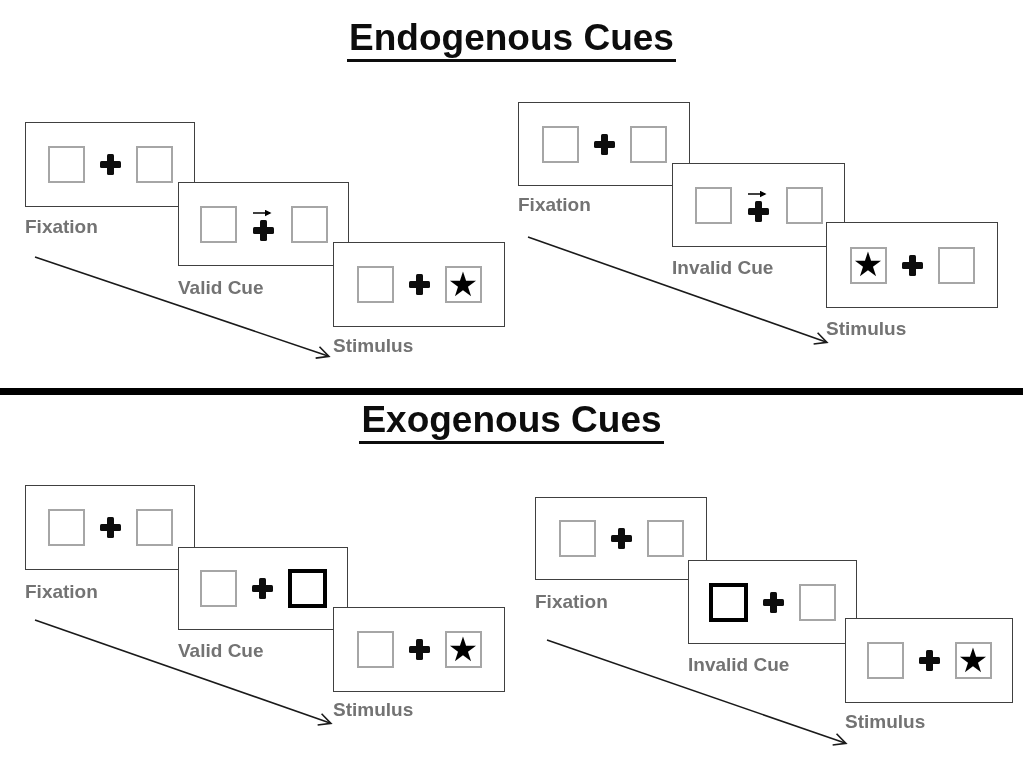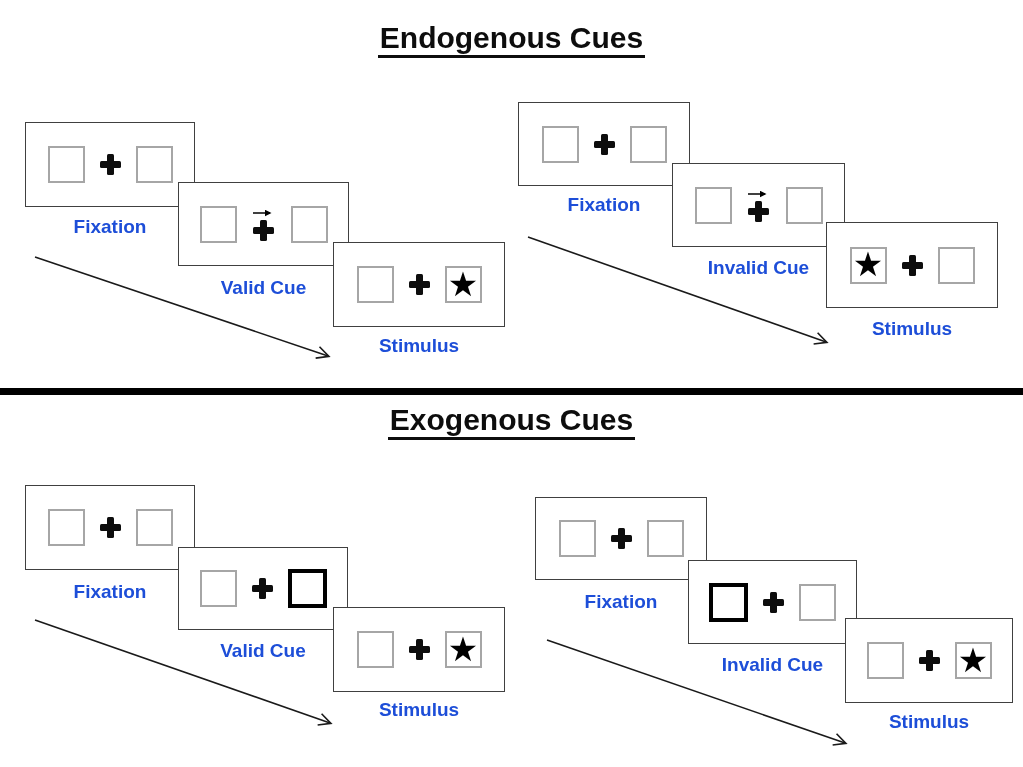--- a/index.html
+++ b/index.html
@@ -1,38 +1,38 @@
 <!DOCTYPE html>
 <html><head>
 <meta charset="utf-8">
 <style>
   html,body{margin:0;padding:0;background:#fff;}
   .page{position:relative;width:1023px;height:767px;background:#ffffff;overflow:hidden;
         font-family:"Liberation Sans",sans-serif;}
   .panel{position:absolute;inset:0;}
-  .title{position:absolute;left:0;width:100%;text-align:center;font-size:30px;line-height:32px;
+  .title{position:absolute;left:0;width:100%;text-align:center;font-size:37px;line-height:32px;
          font-weight:bold;color:#0d0d0d;z-index:4;}
   .title .u{border-bottom:3px solid #0d0d0d;padding:0 2px 1px 2px;}
   .divider{position:absolute;left:0;top:388px;width:100%;height:7px;background:#000;}
   .card{position:absolute;box-sizing:border-box;border:1.5px solid #404040;background:#fff;
         display:flex;align-items:center;justify-content:center;gap:15px;z-index:2;}
   .box{box-sizing:border-box;width:37px;height:37px;border:2px solid #a6a6a6;background:#fff;
        display:flex;align-items:center;justify-content:center;}
   .box.cue-thick{width:39px;height:39px;border:4px solid #000;}
   .star{font-family:"DejaVu Sans",sans-serif;font-size:34px;line-height:1;color:#000;
         transform:translateY(-1px);}
   .cstack{display:flex;flex-direction:column;align-items:center;}
   .cue-arrow{display:block;margin-bottom:2px;}
   .plus{position:relative;width:21px;height:21px;}
   .plus::before{content:"";position:absolute;left:7px;top:0;width:7px;height:21px;
                 background:#0d0d0d;border-radius:1.5px;}
   .plus::after{content:"";position:absolute;left:0;top:7px;width:21px;height:7px;
                background:#0d0d0d;border-radius:1.5px;}
-  .label{position:absolute;text-align:center;font-size:19px;line-height:22px;font-weight:bold;
-         color:#1d4ed8;z-index:3;}
+  .label{position:absolute;font-size:19px;line-height:22px;font-weight:bold;
+         color:#737373;z-index:3;}
   .tarrow{position:absolute;z-index:1;}
 </style>
 </head>
 <body>
 
 <div class="page">
 
   <div class="title" style="top:22px;">
     <span class="u">Endogenous Cues</span>
   </div>

